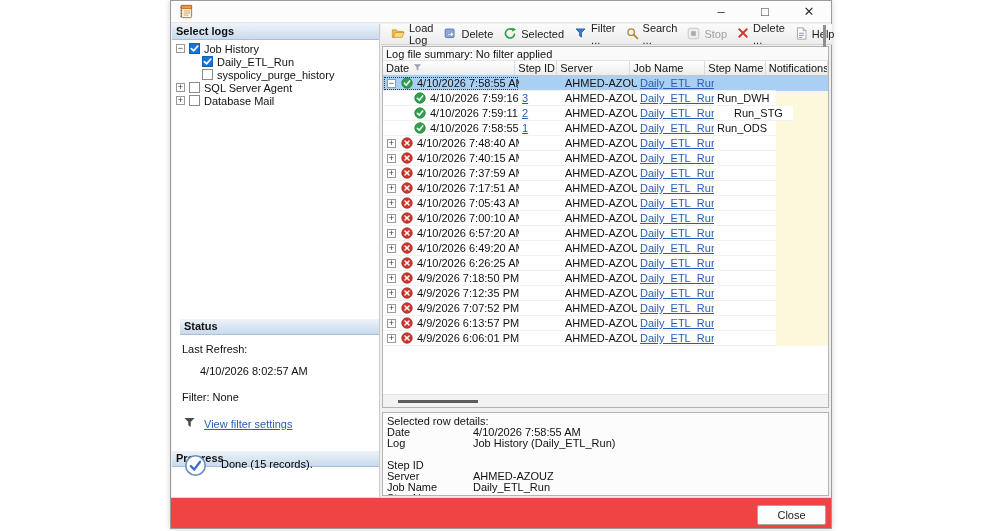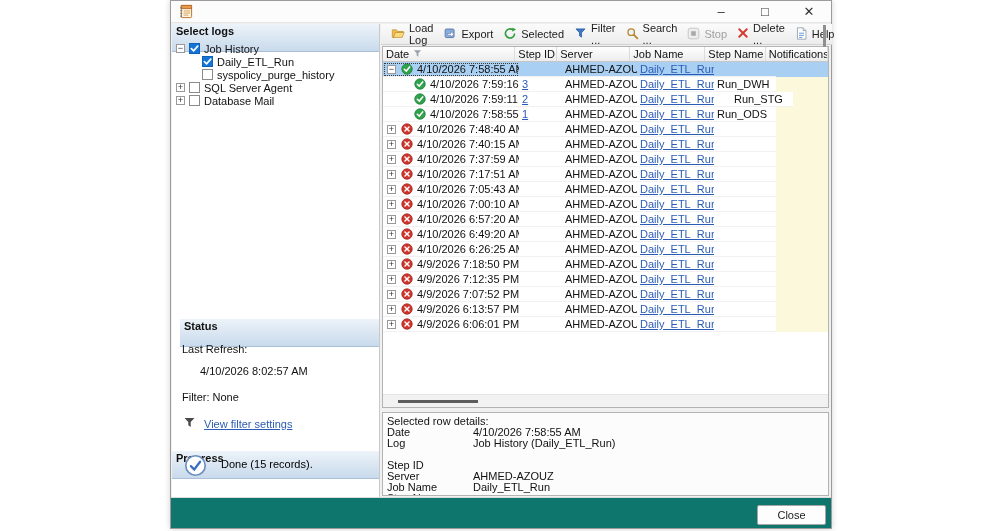--- a/index.html
+++ b/index.html
@@ -13,21 +13,21 @@
   #titlebar { position:absolute; left:0; top:0; right:0; height:22px; background:#FCFCFC;
               border-bottom:1px solid #E6E6E6; display:flex; align-items:center; }
   #titlebar .app-icon { margin-left:7px; width:15px; height:15px; flex:0 0 auto; }
   #titlebar .title { margin-left:7px; font-size:12px; color:#1b1b1b; }
   #win-controls { margin-left:auto; display:flex; height:100%; }
   #win-controls span { width:44px; text-align:center; line-height:22px; font-size:13px; color:#333; }
 
   
   #left-panel { position:absolute; left:1px; top:23px; width:208px; height:474px;
                 background:#fff; border-right:1px solid #C9C9C9; }
-  .panel-header { height:28px; background:linear-gradient(#EDF3F9,#C8DAEC); border-bottom:1px solid #A9C0D6;
+  .panel-header { height:16px; background:linear-gradient(#EDF3F9,#C8DAEC); border-bottom:1px solid #A9C0D6;
                   font-size:11px; font-weight:bold; color:#111; padding-left:4px; line-height:15px; }
   #status-header  { position:absolute; left:8px; right:0; top:295px; }
   #progress-header{ position:absolute; left:0; right:0; top:407px;margin-top:20px; }
 
   #tree { position:absolute; left:0; top:18px; right:0; }
   .tree-row { display:flex; align-items:center; height:13px; font-size:11px; color:#111; }
   .tree-row .expander { width:9px; height:9px; border:1px solid #999; background:#fff; font-size:9px;
                         line-height:7px; text-align:center; color:#333; margin-right:4px; flex:0 0 auto; }
   .cb { width:11px; height:11px; border:1px solid #8a8a8a; background:#fff; margin-right:4px; flex:0 0 auto;
         display:flex; align-items:center; justify-content:center; }
@@ -77,21 +77,21 @@
 
   
   #details { position:absolute; left:211px; top:411px; width:447px; height:84px; background:#FCFCFC;
              border:1px solid #B3B3B3; overflow:hidden; font-size:11px; color:#111; padding:2px 4px; }
   .dfield { display:flex; height:11px; line-height:11px; }
   .dfield .dlabel { width:86px; flex:0 0 auto; }
   #details-title { height:12px; line-height:12px; }
   #details-vthumb { position:absolute; right:5px; top:24px; width:3px; height:22px; background:#8F8F8F; }
 
   
-  #bottom-bar { position:absolute; left:0; right:0; bottom:0; height:31px; background:#0f766e; border-top:1px solid #DBDBDB; }
+  #bottom-bar { position:absolute; left:0; right:0; bottom:0; height:31px; background:#ef4444; border-top:1px solid #DBDBDB; }
   #close-btn { position:absolute; right:5px; top:7px; width:69px; height:20px; background:#FDFDFD;
                border:1px solid #A6A6A6; border-radius:2px; font-size:11px; color:#222;
                display:flex; align-items:center; justify-content:center; font-family:"Liberation Sans",sans-serif; }
 </style>
 </head>
 <body>
 
 <div id="stage">
   <div id="window">
 
@@ -185,21 +185,21 @@
               <path d="M1 3.5 h5 l1.5 2 h7 v1.2 H6.2 L4.2 12.8 H1 z" fill="#F3BE4A" stroke="#B98A22" stroke-width=".8"></path>
               <path d="M4.6 6.7 h10.9 L13.2 12.8 H2.4 z" fill="#FCD97E" stroke="#B98A22" stroke-width=".8"></path>
             </svg></span>
           <span>Load Log</span>
         </div>
         <div class="tbtn">
           <span><svg width="14" height="13" viewBox="0 0 16 16">
               <rect x="2" y="2.5" width="11" height="10.5" rx="1.5" fill="#89ACDC" stroke="#4B6CA3"></rect>
               <path d="M5 8 h4 v-2.4 l4 3.4 -4 3.4 V10 H5 z" fill="#fff" stroke="#4B6CA3" stroke-width=".6"></path>
             </svg></span>
-          <span>Export</span>
+          <span>Delete</span>
         </div>
         <div class="tbtn">
           <span><svg width="14" height="13" viewBox="0 0 16 16">
               <path d="M13.6 8a5.6 5.6 0 1 1-2.1-4.4" fill="none" stroke="#2E9E3E" stroke-width="2"></path>
               <path d="M11 0.6 l4.4 2.6 -4.6 2.6 z" fill="#2E9E3E"></path>
             </svg></span>
           <span>Selected</span>
         </div>
         <div class="tbtn">
           <span><svg width="13" height="12" viewBox="0 0 16 16">
@@ -233,20 +233,21 @@
               <path d="M10 1 v3.5 h3.5" fill="#CFE0F0" stroke="#8A9AAC"></path>
               <rect x="5" y="7" width="6" height="1.3" fill="#6FA0D8"></rect>
               <rect x="5" y="9.6" width="6" height="1.3" fill="#6FA0D8"></rect>
               <rect x="5" y="12.2" width="4" height="1.3" fill="#6FA0D8"></rect>
             </svg></span>
           <span>Help</span>
         </div>
       </div>
 
     <div id="grid">
+      <div id="grid-summary">Log file summary: No filter applied</div>
       <div id="grid-header">
           <div class="hcell" style="width: 136px;">
             <span>Date</span>
             <span><svg width="9" height="9" viewBox="0 0 10 10">
                 <path d="M1 1.5 h8 l-3 3.2 v3.8 l-2 -1.3 v-2.5 z" fill="#9aa3ad"></path>
               </svg></span>
           </div>
           <div class="hcell" style="width: 43px;">
             <span>Step ID</span>
           </div>

